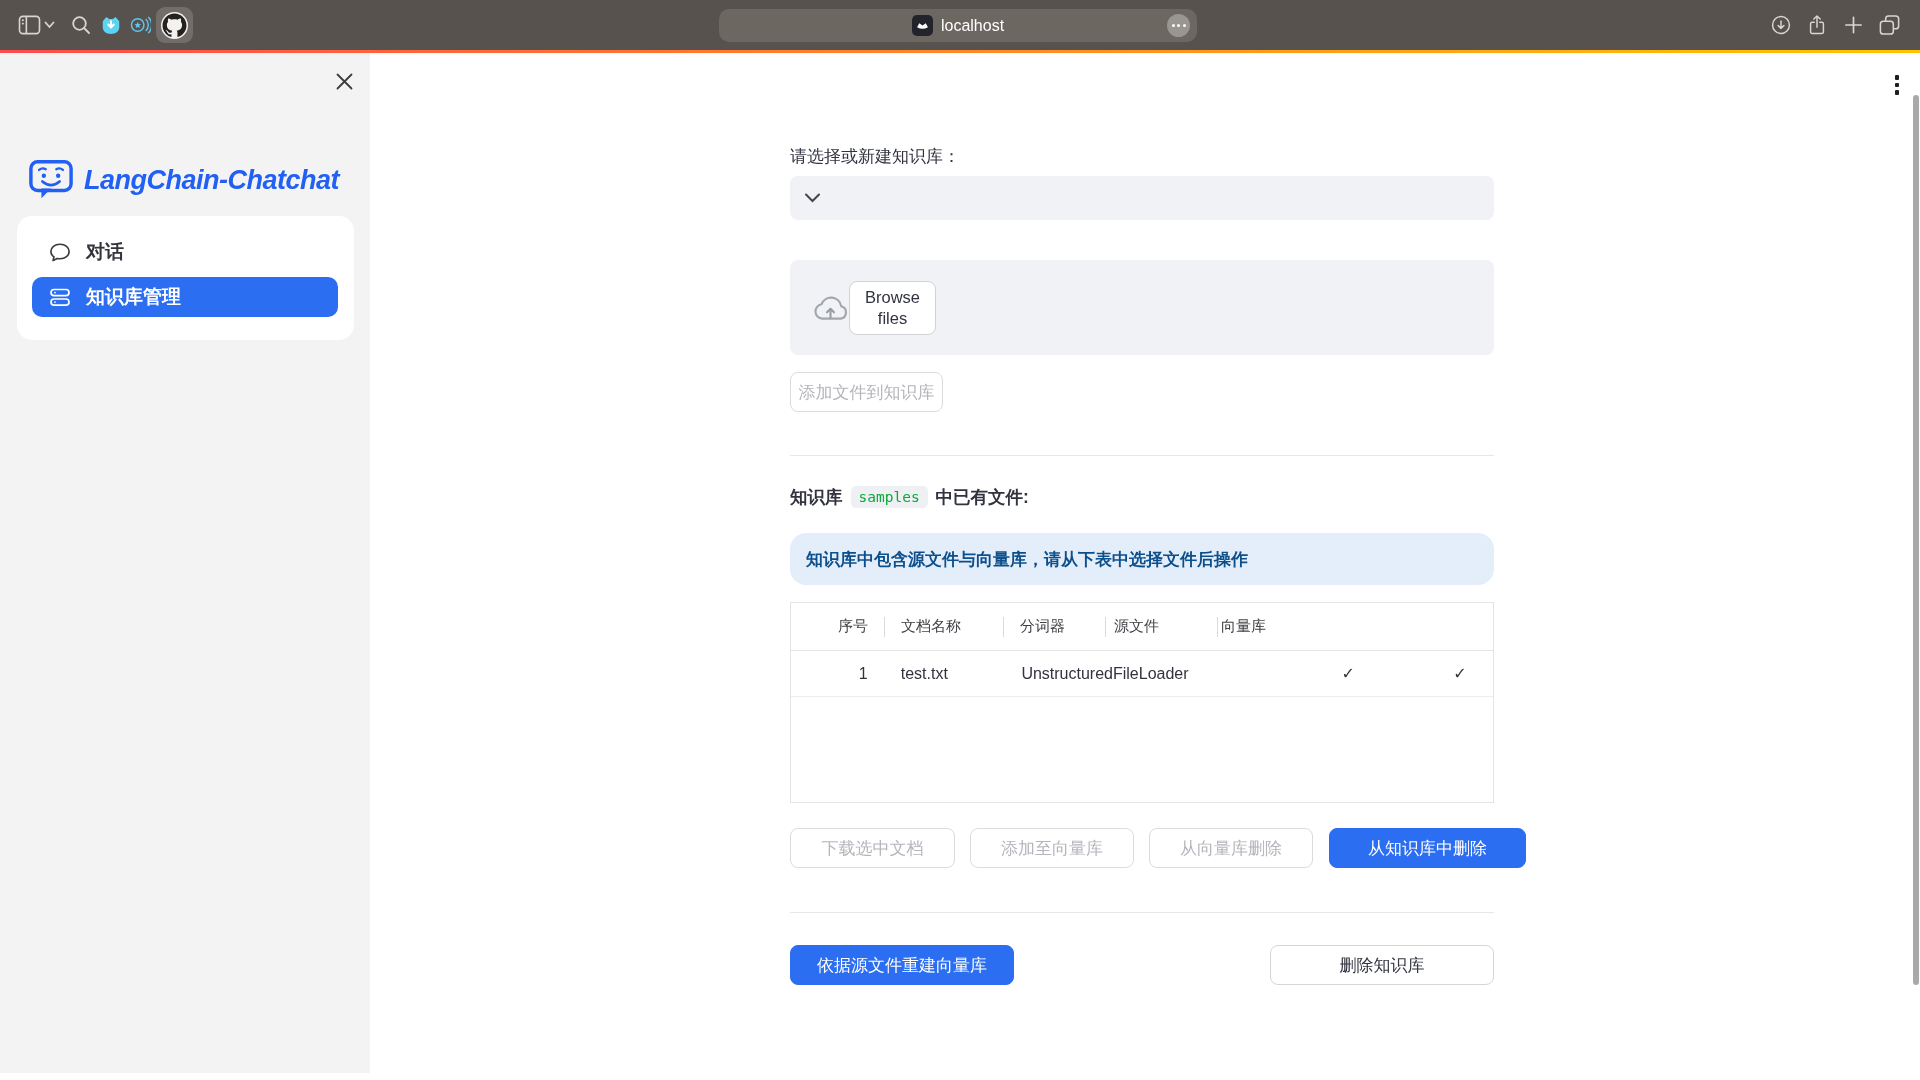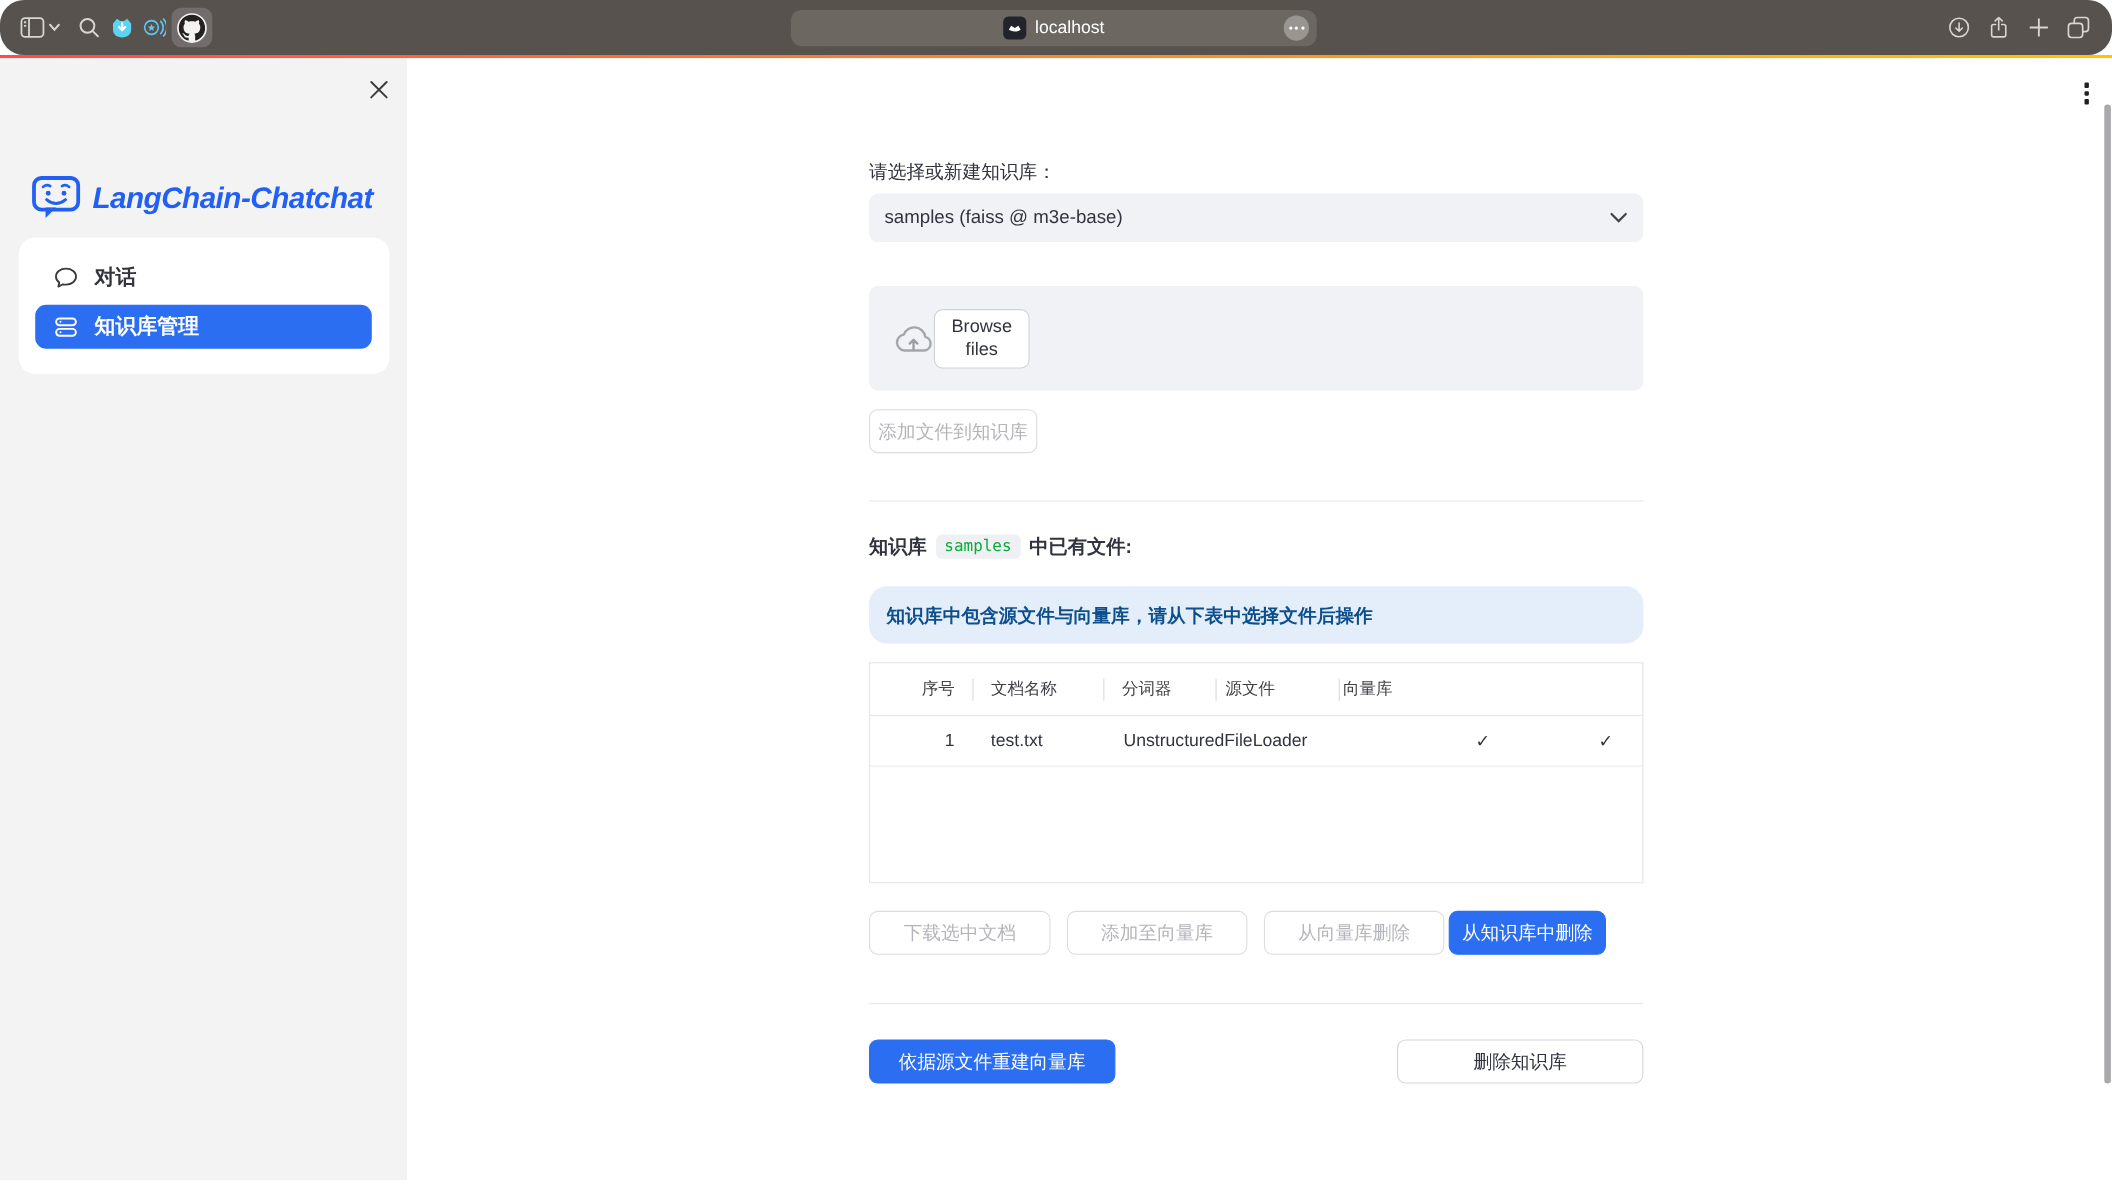--- a/index.html
+++ b/index.html
@@ -1,20 +1,20 @@
 <!DOCTYPE html>
 <html style="--accent: #2b6ef2; --chrome-bg: #57524e; --chrome-field: #6d6762; --deco-left: #ff4b4b; --deco-right: #ffc400; --sidebar-bg: #f3f3f4; --field-bg: #f0f2f6; --logo-blue: #2160f3; --info-bg: #e4eefb; --info-text: #0d4f8c; --code-green: #09ab3b;"><head>
 <meta charset="utf-8">
 <style>
   * { box-sizing: border-box; margin: 0; padding: 0; }
   html,body { width:1920px; height:1080px; overflow:hidden;
     font-family:"Liberation Sans","DejaVu Sans",sans-serif; background:#fff; }
 
   
-  .chrome { position:relative; width:100%; height:50px; background:var(--chrome-bg,#57524e);border-radius:22px; }
+  .chrome { position:relative; width:100%; height:50px; background:var(--chrome-bg,#57524e); }
   .chrome svg { display:block; }
   .cicon { position:absolute; top:50%; transform:translateY(-50%); cursor:default; }
   .gh-wrap { position:absolute; left:156px; top:7px; width:37px; height:36px;
     background:rgba(255,255,255,.16); border-radius:9px; display:flex; align-items:center; justify-content:center; }
   .gh-circle { width:27px; height:27px; background:#f4f2f0; border-radius:50%; display:flex; align-items:center; justify-content:center; }
 
   .addr { position:absolute; left:719px; top:9px; width:478px; height:33px; border-radius:10px;
     background:var(--chrome-field,#6d6762); display:flex; align-items:center; justify-content:center; }
   .addr .favicon { width:21px; height:21px; border-radius:5px; background:#23242b;
     display:flex; align-items:center; justify-content:center; margin-right:8px; }
@@ -94,21 +94,21 @@
   .c3 { width:102px; padding-left:17px; }
   .c4 { width:112px; padding-left:9px; }
   .c5 { width:66px;  padding-left:4px; }
   .t-row .c4, .t-row .c5 { padding-left:26px; }
 
   .actions { top:775px; height:40px; display:flex; }
   .actions .btn { position:absolute; }
   .act0 { left:0;   width:165px; }
   .act1 { left:180px; width:164px; }
   .act2 { left:359px; width:164px; }
-  .act3 { left:527px; width:143px; }
+  .act3 { left:539px; width:197px; }
 
   .rebuild-btn { top:892px; width:224px; }
   .deletekb-btn { top:892px; left:480px; width:224px; }
 
   .scrollbar { position:absolute; right:1px; top:95px; width:6px; height:890px;
     background:#a9a9ab; border-radius:3px; }
 </style>
 </head>
 <body>
 
@@ -239,21 +239,20 @@
       <i></i>
       <i></i>
       <i></i>
     </div>
 
   <div class="content">
 
     <div class="blk field-label" style="top:92px;">请选择或新建知识库：</div>
 
     <div class="blk selectbox">
-      <span class="sel-text">samples (faiss @ m3e-base)</span>
       <svg width="17" height="12" viewBox="0 0 17 12" fill="none" stroke="#42454d" stroke-width="2" stroke-linecap="round">
         <path d="M2 2.5 L8.5 9 L15 2.5"></path>
       </svg>
     </div>
 
 
     <div class="blk dropzone">
       <svg width="37" height="30" viewBox="0 0 38 31" fill="none" stroke="#a4a6ae" stroke-width="2.2" stroke-linecap="round" stroke-linejoin="round">
         <path d="M10.5 26.5 A7.5 7.5 0 0 1 9.8 11.6 A10.5 10.5 0 0 1 30 13.6 A6.6 6.6 0 0 1 29.5 26.5 Z"></path>
         <path d="M19 25.5 v-8.5 M15.4 20 L19 16.4 L22.6 20" stroke="#9b9da5"></path>

